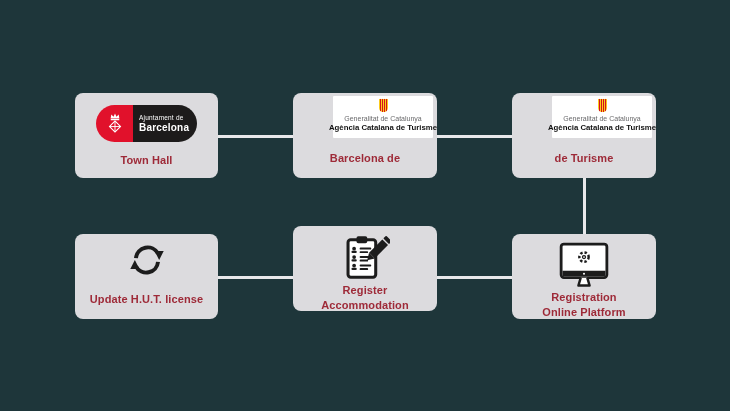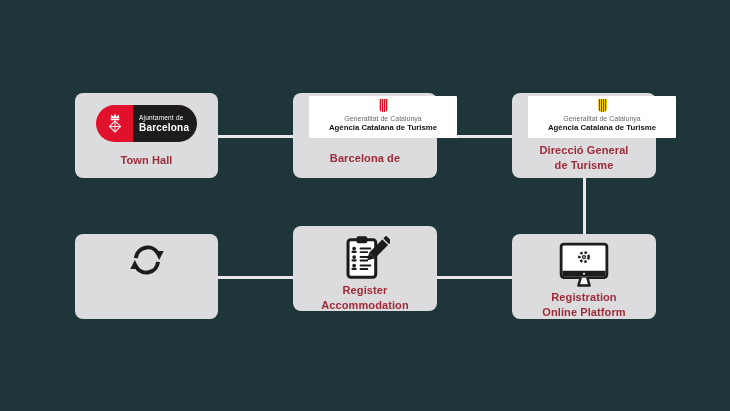--- a/index.html
+++ b/index.html
@@ -31,21 +31,21 @@
   }
   .pill-black {
     flex:1; background:#1d1b1b; color:#ffffff;
     display:flex; flex-direction:column; justify-content:center;
     align-items:flex-start; padding-left:6px;
   }
   .pill-top { font-size:6.5px; line-height:8px; letter-spacing:0.2px; }
   .pill-name { font-size:10px; line-height:12px; font-weight:700; letter-spacing:0.2px; }
   
   .gen-panel {
-    margin-top:3px; width:148px; height:42px; background:#ffffff;
+    margin-top:3px; width:100px; height:42px; background:#ffffff;
     border-radius:1px; flex-shrink:0;
     display:flex; flex-direction:column; align-items:center;margin-left:36px;
   }
   .gen-emblem { margin-top:2px; }
   .gen-l1 { color:#6a6a6c; font-size:7px; line-height:9px; margin-top:1px; white-space:nowrap; }
   .gen-l2 { color:#121212; font-size:7.8px; line-height:10px; font-weight:700; white-space:nowrap; }
   
   .icon-wrap { margin-top:7px; flex-shrink:0; display:flex; align-items:center; justify-content:center; }
 </style>
 </head>
@@ -116,37 +116,37 @@
           <rect x="4.56" y="1" width="1.56" height="21" fill="#d50f1f"></rect>
           <rect x="7.67" y="1" width="1.56" height="21" fill="#d50f1f"></rect>
           <rect x="10.78" y="1" width="1.56" height="21" fill="#d50f1f"></rect>
           <rect x="13.89" y="1" width="1.56" height="21" fill="#d50f1f"></rect>
         </g>
       </svg>
       <div class="gen-l1">Generalitat de Catalunya</div>
       <div class="gen-l2">Agència Catalana de Turisme</div>
     </div>
     <div class="node-label">
-      <span>Direcció General</span>
       <span>de Turisme</span>
     </div>
   </div>
 
   <div class="node" style="left:75px; top:234px; width:143px;">
     <div class="icon-wrap">
       <svg width="38" height="38" viewBox="0 0 50 50">
         <g fill="none" stroke="#1c1c1c" stroke-width="5.2">
           <path d="M10.5 22.5 A 15.5 15.5 0 0 1 39.5 16.5"></path>
           <path d="M39.5 27.5 A 15.5 15.5 0 0 1 10.5 33.5"></path>
         </g>
         <polygon points="35,13 47,13 41,25" fill="#1c1c1c"></polygon>
         <polygon points="3,37 15,37 9,25" fill="#1c1c1c"></polygon>
       </svg>
     </div>
     <div class="node-label">
+      <span>Update H.U.T. license</span>
     </div>
   </div>
 
   <div class="node" style="left:293px; top:226px;">
     <div class="icon-wrap">
       <svg width="50" height="50" viewBox="0 0 56 56">
         <rect x="9" y="7.5" width="31" height="42" rx="3" fill="#ffffff" stroke="#1c1c1c" stroke-width="3.4"></rect>
         <rect x="18.5" y="3.5" width="12" height="8" rx="2" fill="#1c1c1c"></rect>
         <g fill="#1c1c1c">
           <circle cx="15.8" cy="17.5" r="2.1"></circle>

